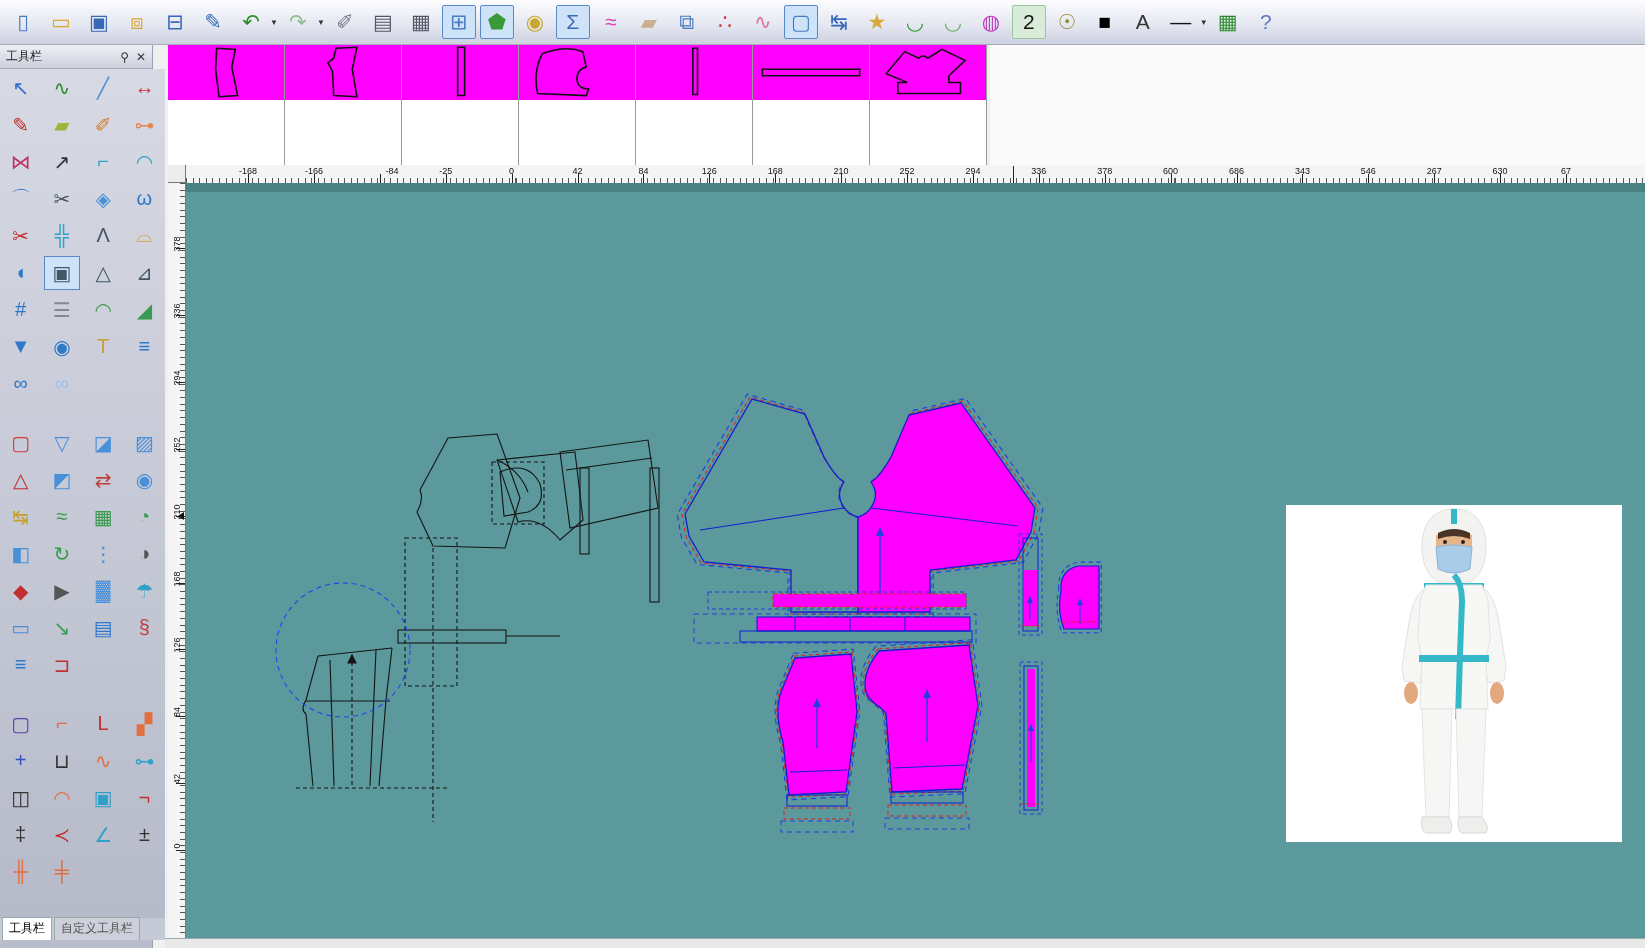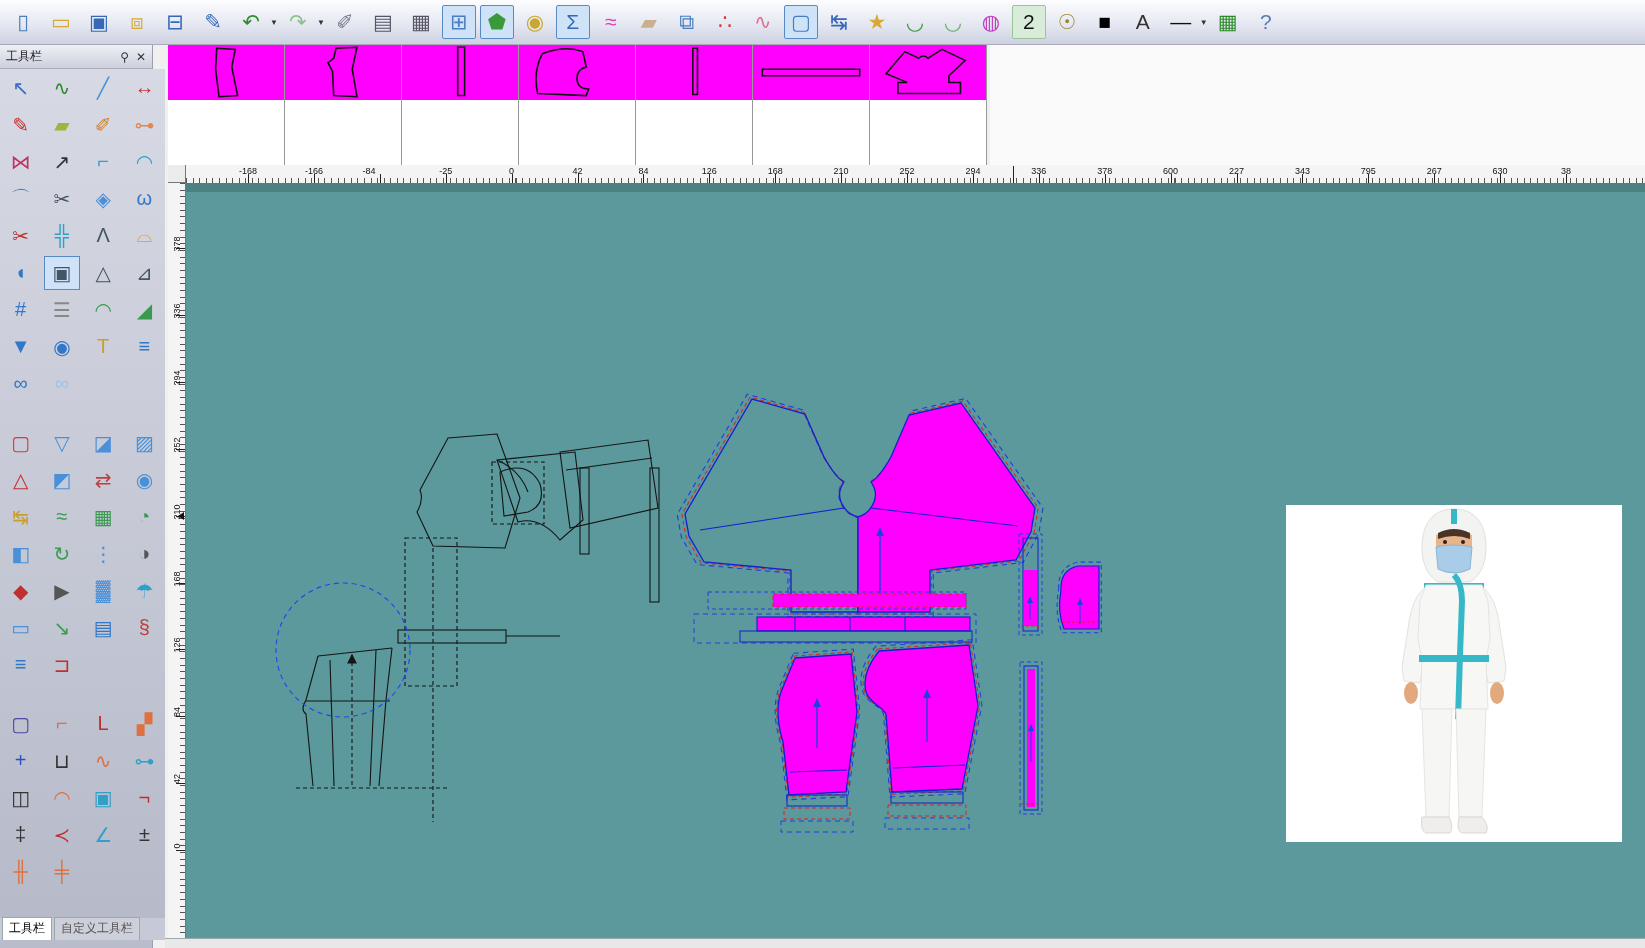--- a/index.html
+++ b/index.html
@@ -564,21 +564,21 @@
     </div>
   <div id="strip-right"></div>
 
   <div id="corner"></div>
   <div id="hruler">
       <div class="minor"></div>
       <span class="hlab" style="left: 62px;">-168</span>
       <div class="htick" style="left: 62px;"></div>
       <span class="hlab" style="left: 127.9px;">-166</span>
       <div class="htick" style="left: 127.9px;"></div>
-      <span class="hlab" style="left: 183px;">-84</span>
+      <span class="hlab" style="left: 206px;">-84</span>
       <div class="htick" style="left: 193.8px;"></div>
       <span class="hlab" style="left: 259.7px;">-25</span>
       <div class="htick" style="left: 259.7px;"></div>
       <span class="hlab" style="left: 325.6px;">0</span>
       <div class="htick" style="left: 325.6px;"></div>
       <span class="hlab" style="left: 391.5px;">42</span>
       <div class="htick" style="left: 391.5px;"></div>
       <span class="hlab" style="left: 457.4px;">84</span>
       <div class="htick" style="left: 457.4px;"></div>
       <span class="hlab" style="left: 523.3px;">126</span>
@@ -590,31 +590,31 @@
       <span class="hlab" style="left: 721px;">252</span>
       <div class="htick" style="left: 721px;"></div>
       <span class="hlab" style="left: 786.9px;">294</span>
       <div class="htick" style="left: 786.9px;"></div>
       <span class="hlab" style="left: 852.8px;">336</span>
       <div class="htick" style="left: 852.8px;"></div>
       <span class="hlab" style="left: 918.7px;">378</span>
       <div class="htick" style="left: 918.7px;"></div>
       <span class="hlab" style="left: 984.6px;">600</span>
       <div class="htick" style="left: 984.6px;"></div>
-      <span class="hlab" style="left: 1050.5px;">227</span>
+      <span class="hlab" style="left: 1050.5px;">686</span>
       <div class="htick" style="left: 1050.5px;"></div>
       <span class="hlab" style="left: 1116.4px;">343</span>
       <div class="htick" style="left: 1116.4px;"></div>
-      <span class="hlab" style="left: 1182.3px;">795</span>
+      <span class="hlab" style="left: 1182.3px;">546</span>
       <div class="htick" style="left: 1182.3px;"></div>
       <span class="hlab" style="left: 1248.2px;">267</span>
       <div class="htick" style="left: 1248.2px;"></div>
       <span class="hlab" style="left: 1314.1px;">630</span>
       <div class="htick" style="left: 1314.1px;"></div>
-      <span class="hlab" style="left: 1380px;">38</span>
+      <span class="hlab" style="left: 1380px;">67</span>
       <div class="htick" style="left: 1380px;"></div>
       <div class="htick long" style="left: 827px;"></div>
     </div>
   <div id="vruler">
       <div class="minor"></div>
       <span class="vlab" style="top: 56px;">378</span>
       <div class="vtick" style="top: 65px;"></div>
       <span class="vlab" style="top: 122.9px;">336</span>
       <div class="vtick" style="top: 131.9px;"></div>
       <span class="vlab" style="top: 189.8px;">294</span>

